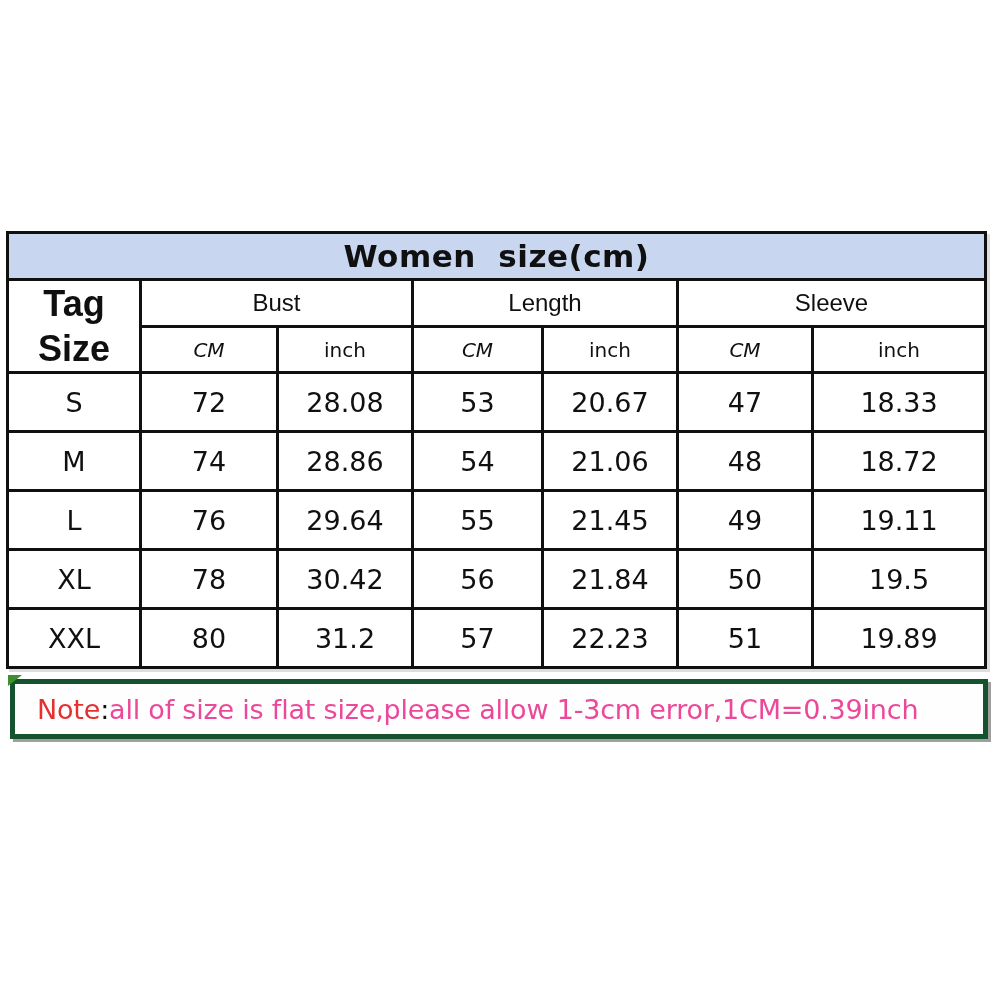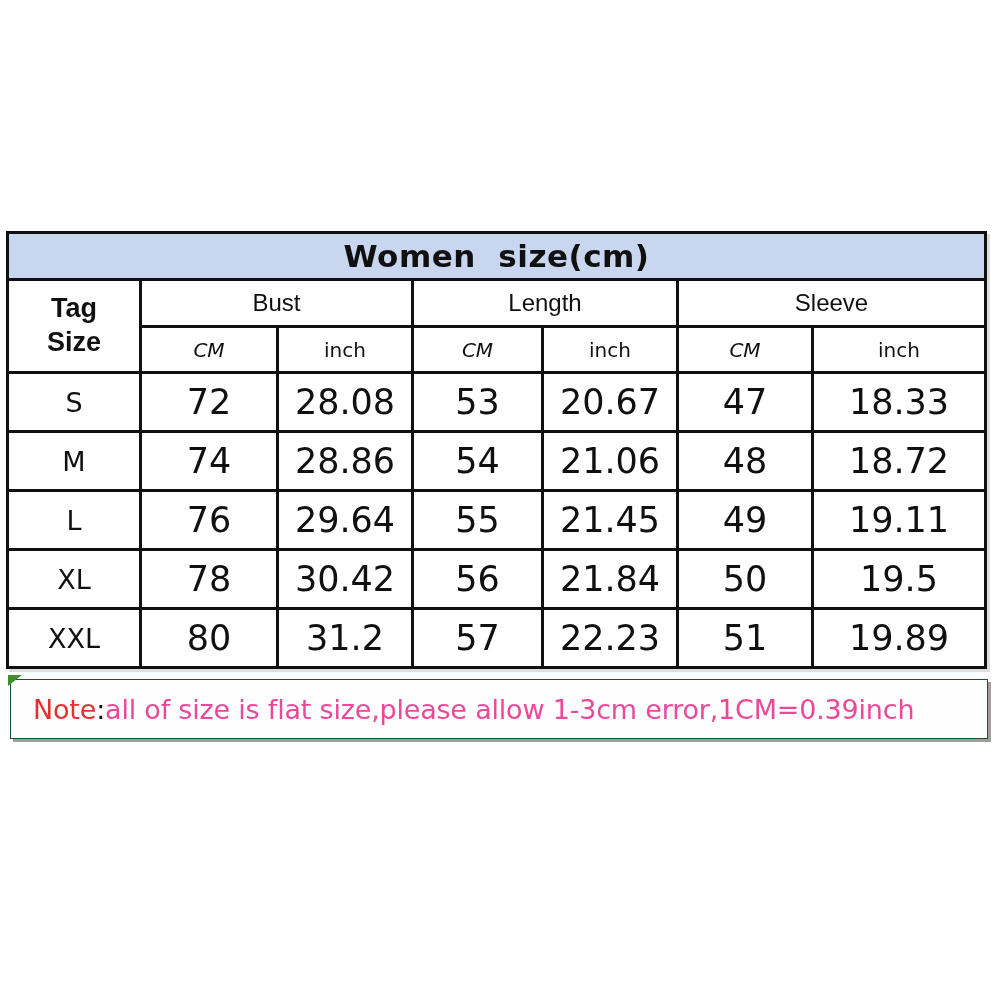--- a/index.html
+++ b/index.html
@@ -23,34 +23,34 @@
   tr.r-group{height:47px;}
   tr.r-units{height:46px;}
   tr.r-data{height:59px;}
 
   td.title-cell{
     background:#c8d6f0;
     font-weight:bold;font-size:31px;white-space:pre;letter-spacing:0.5px;
   }
   td.tag-cell{
     font-family:"Liberation Sans",sans-serif;
-    font-weight:bold;font-size:27px;line-height:1.25;
+    font-weight:bold;font-size:36px;line-height:1.25;
   }
   td.group-cell{
     font-family:"Liberation Sans",sans-serif;
     font-size:24px;font-weight:normal;
   }
   td.unit-cell{font-size:20px;}
   td.unit-cell.cm{font-style:italic;}
   td.size-tag-cell{font-size:27px;}
-  td.num-cell{font-size:35px;border-radius:18px;}
+  td.num-cell{font-size:27px;border-radius:18px;}
 
   .note-box{
     position:absolute;left:10px;top:679px;width:978px;height:60px;
-    box-sizing:border-box;border:1px solid #14532d;background:#fffefe;
+    box-sizing:border-box;border:5px solid #14532d;background:#fffefe;
     display:flex;align-items:center;padding-left:22px;
     font-size:27px;white-space:nowrap;letter-spacing:-0.2px;
     box-shadow:3px 3px 0 #9f9f9f;
   }
   .note-label{color:#e53030;}
   .note-colon{color:#101010;}
   .note-text{color:#ec4899;}
 
   .corner-marker{
     position:absolute;left:8px;top:675px;width:14px;height:11px;z-index:3;

